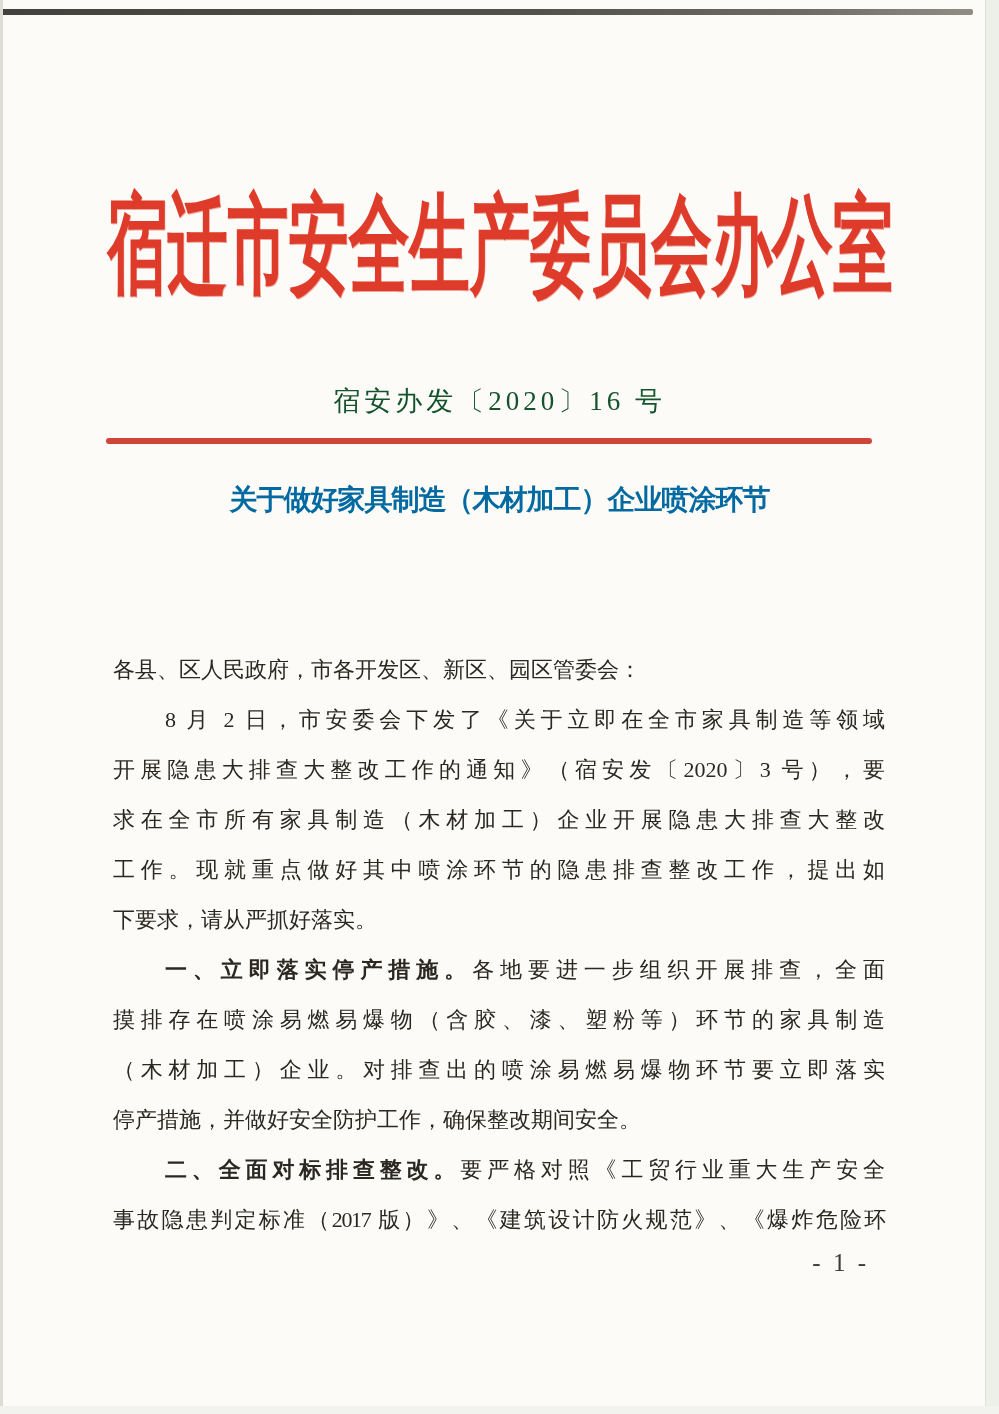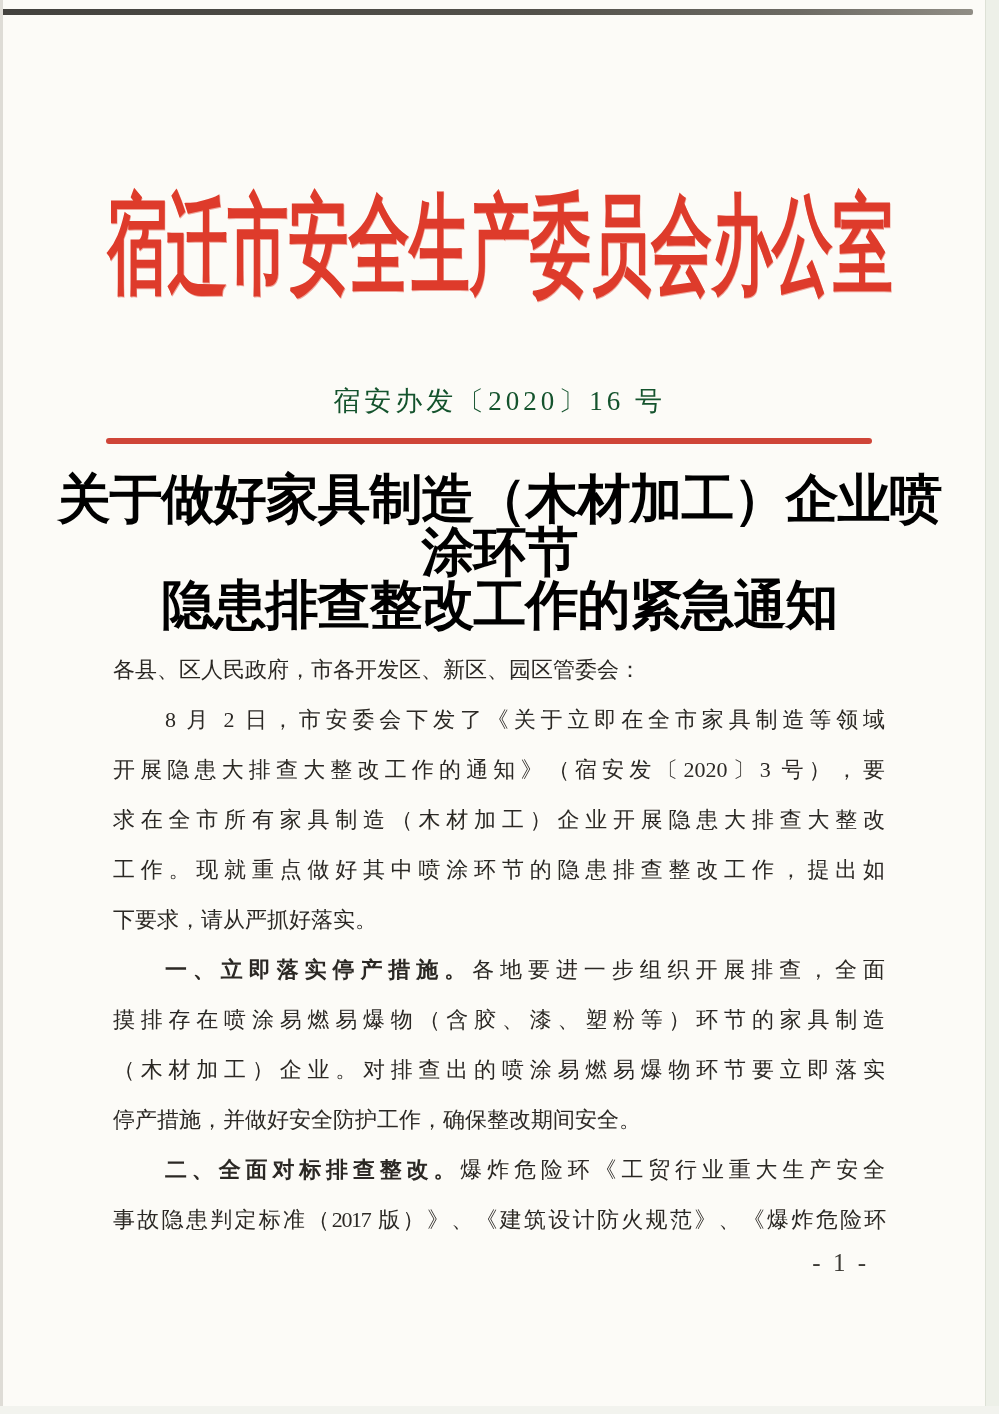--- a/index.html
+++ b/index.html
@@ -59,22 +59,22 @@
     font-size:27px;color:#14532d;letter-spacing:4px;
   }
   
   .red-rule{
     position:absolute;top:438px;left:106px;width:766px;height:6px;
     background:var(--rule-red);border-radius:3px;
   }
   
   .doc-title{
     position:absolute;top:473px;left:50px;right:50px;
-    text-align:center;color:#000000;
-    font-size:53px;font-weight:bold;line-height:53px;
+    text-align:center;color:#0369a1;
+    font-size:28px;font-weight:bold;line-height:53px;
     letter-spacing:-1px;
   }
   
   .body-text{
     position:absolute;top:645px;left:113px;width:772px;
     color:var(--ink);
   }
   .line{
     font-size:22px;line-height:50px;height:50px;
     text-align:justify;text-align-last:justify;
@@ -103,33 +103,32 @@
   <div class="org-wrap">
     <div class="org-title">宿迁市安全生产委员会办公室</div>
   </div>
 
   <div class="doc-number">宿安办发〔2020〕16 号</div>
 
   <div class="red-rule"></div>
 
   <div class="doc-title">
     <div>关于做好家具制造（木材加工）企业喷涂环节</div>
-    <div>隐患排查整改工作的紧急通知</div>
   </div>
 
   <div class="body-text">
     <div class="line short"><span class="b"></span><span>各县、区人民政府，市各开发区、新区、园区管委会：</span></div>
     <div class="line indent"><span class="b"></span><span>8 月 2 日，市安委会下发了《关于立即在全市家具制造等领域</span></div>
     <div class="line"><span class="b"></span><span>开展隐患大排查大整改工作的通知》（宿安发〔2020〕3 号），要</span></div>
     <div class="line"><span class="b"></span><span>求在全市所有家具制造（木材加工）企业开展隐患大排查大整改</span></div>
     <div class="line"><span class="b"></span><span>工作。现就重点做好其中喷涂环节的隐患排查整改工作，提出如</span></div>
     <div class="line short"><span class="b"></span><span>下要求，请从严抓好落实。</span></div>
     <div class="line indent"><span class="b">一、立即落实停产措施。</span><span>各地要进一步组织开展排查，全面</span></div>
     <div class="line"><span class="b"></span><span>摸排存在喷涂易燃易爆物（含胶、漆、塑粉等）环节的家具制造</span></div>
     <div class="line"><span class="b"></span><span>（木材加工）企业。对排查出的喷涂易燃易爆物环节要立即落实</span></div>
     <div class="line short"><span class="b"></span><span>停产措施，并做好安全防护工作，确保整改期间安全。</span></div>
-    <div class="line indent"><span class="b">二、全面对标排查整改。</span><span>爆炸危险环《工贸行业重大生产安全</span></div>
+    <div class="line indent"><span class="b">二、全面对标排查整改。</span><span>要严格对照《工贸行业重大生产安全</span></div>
     <div class="line tight"><span class="b"></span><span>事故隐患判定标准（2017 版）》、《建筑设计防火规范》、《爆炸危险环</span></div>
   </div>
 
   <div class="page-number">- 1 -</div>
 
 </div>
 
 </body></html>

